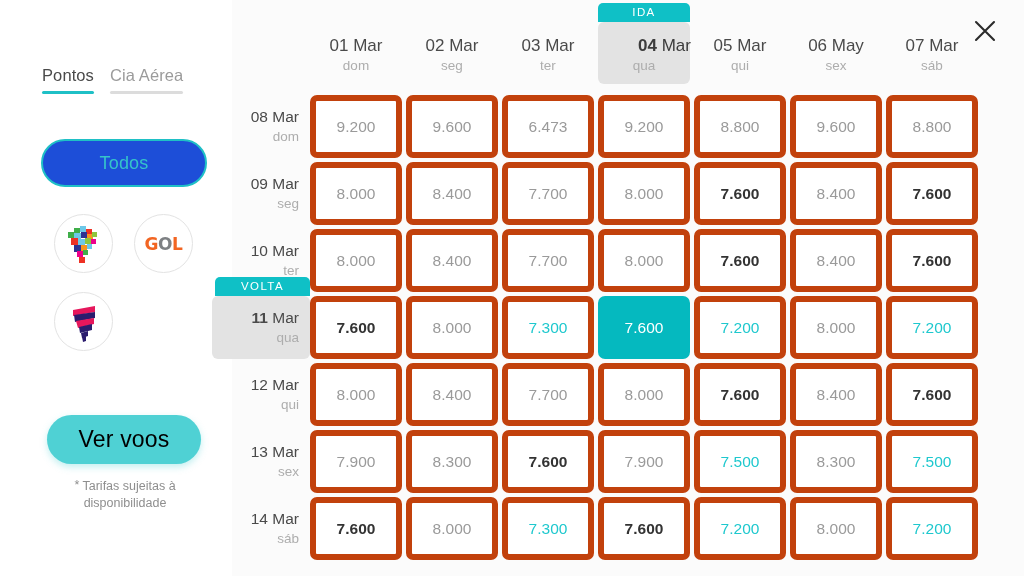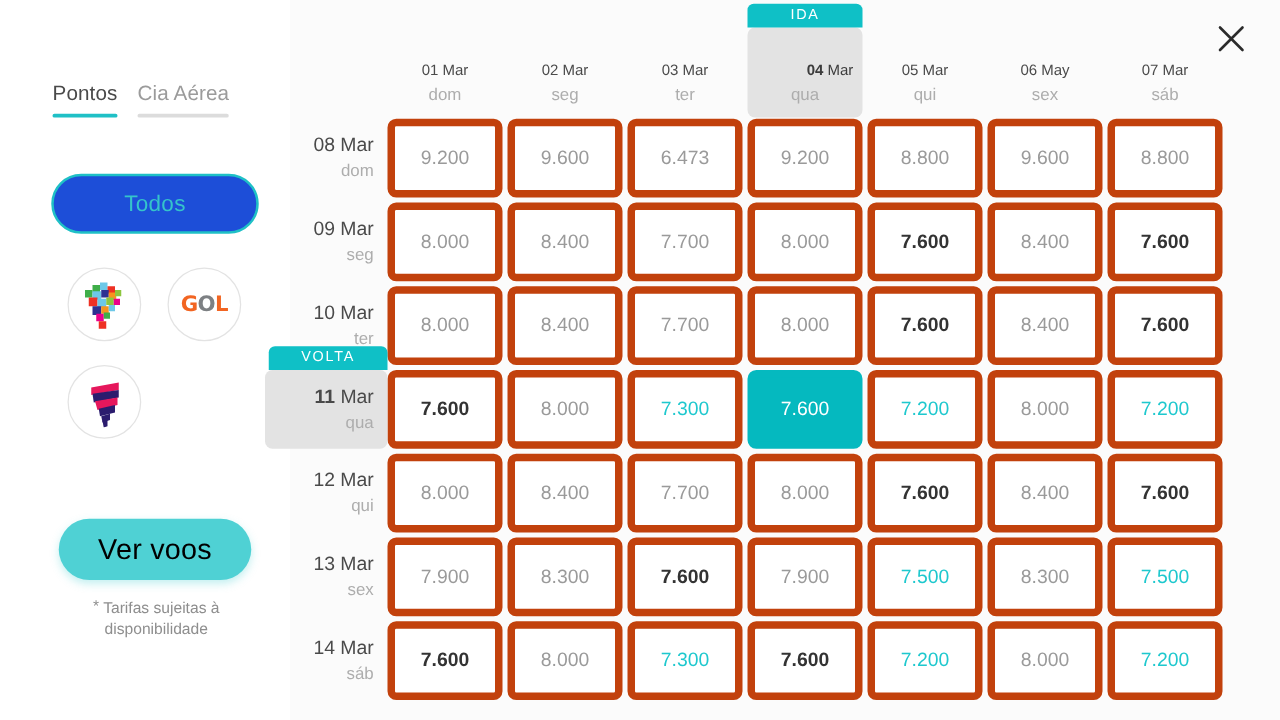--- a/index.html
+++ b/index.html
@@ -166,29 +166,29 @@
 
   .col-headers {
     position: absolute;
     left: 98px;
     top: 22px;
     display: flex;
     gap: 4px;
   }
   .col-head {
     width: 92px;
-    padding-top: 24px;
+    padding-top: 14px;
     padding-bottom: 9px;
     text-align: center;
     border-radius: 6px;
     cursor: pointer;
     position: relative;
   }
   .col-head .d1 {
-    font-size: 12px;
+    font-size: 17px;
     color: #4a4a4a;
     line-height: 20px;
     white-space: nowrap;
   }
   .col-head .d2 {
     font-size: 13.5px;
     color: #adadad;
     line-height: 19px;
   }
   .col-head.sel { background: #e3e3e3; }

